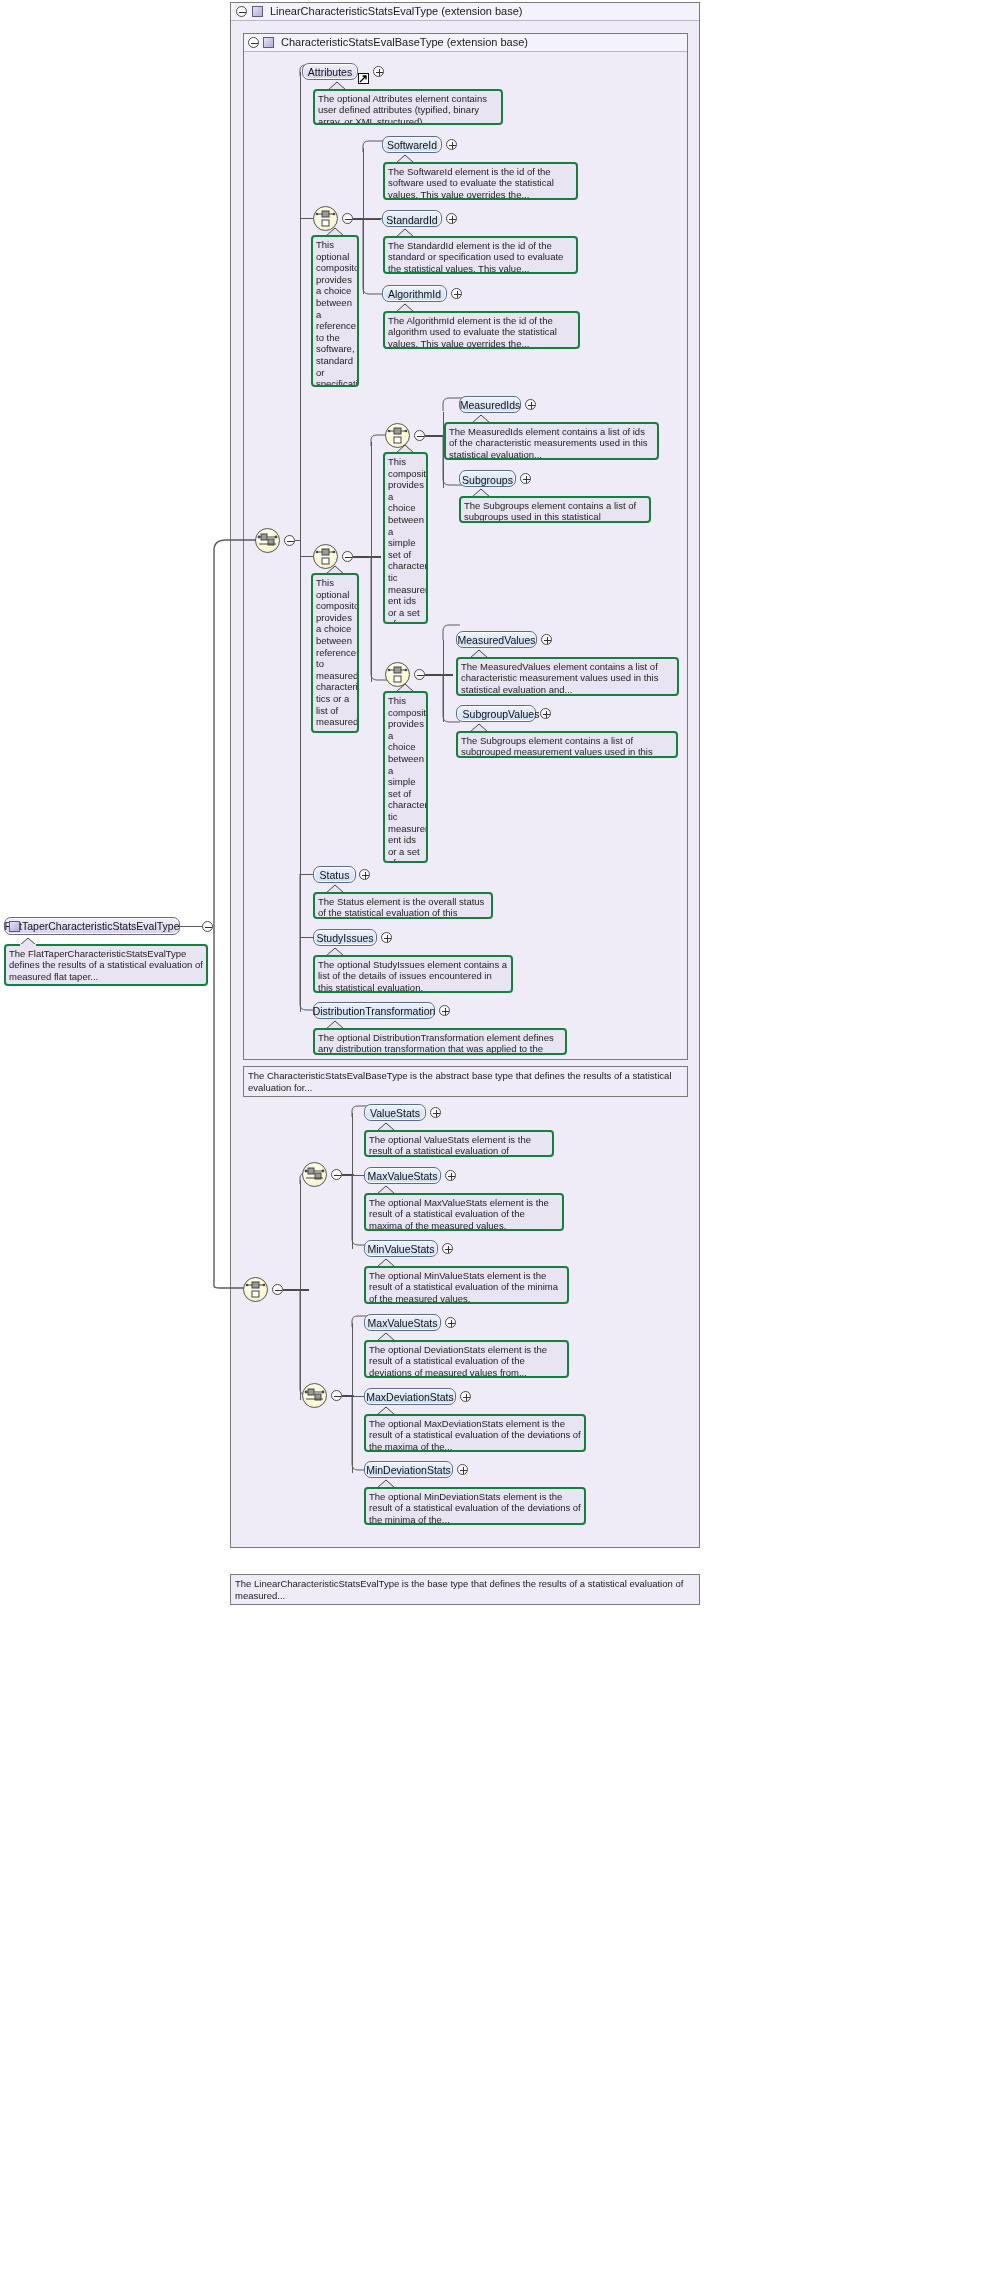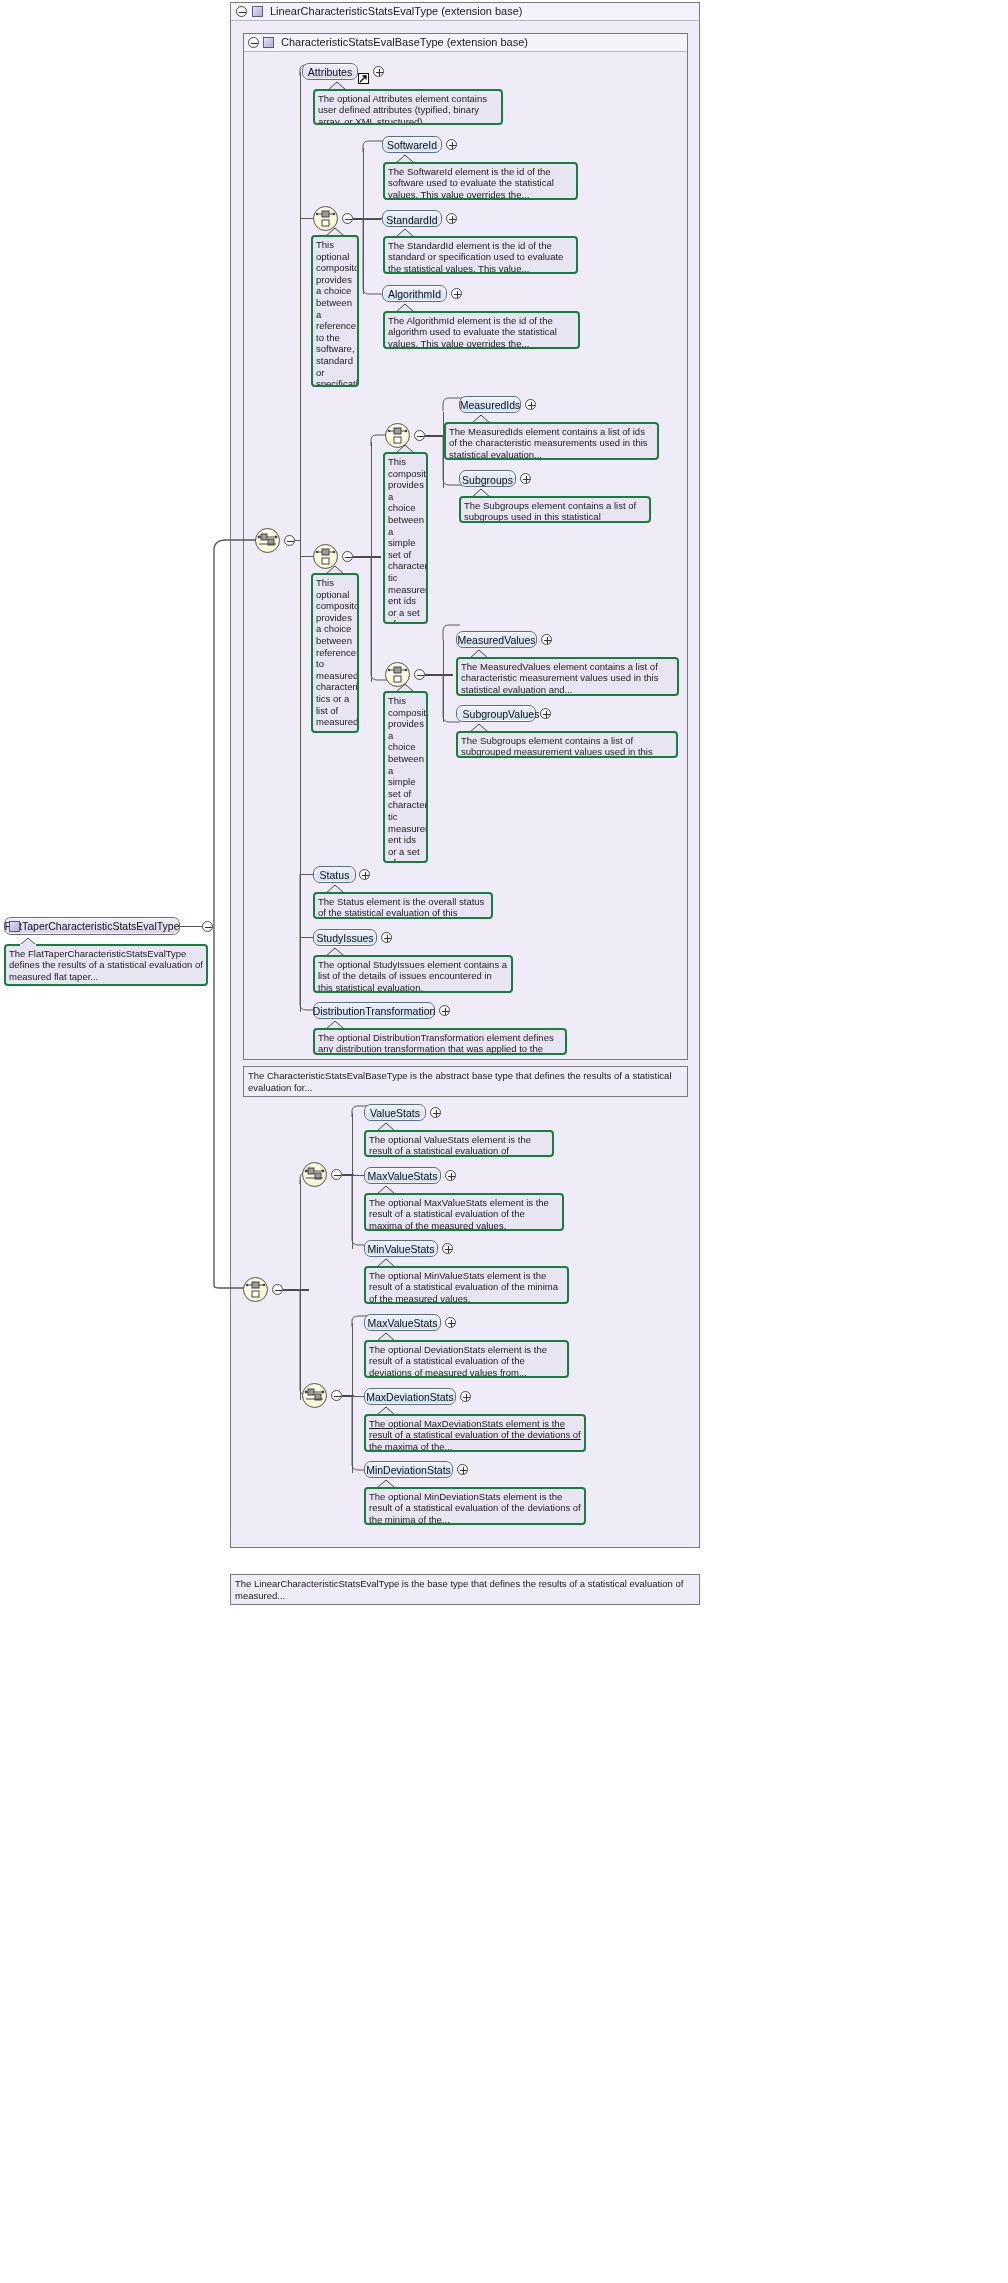--- a/index.html
+++ b/index.html
@@ -425,21 +425,21 @@
 
 <div class="abs ln lnh" style="left:352px;top:1396px;width:12px;"></div>
 <div class="abs node" style="left:364px;top:1388px;width:92px;height:17px;">
   <span>MaxDeviationStats</span>
 </div>
 <div class="abs exp plus" style="left:460px;top:1391px;"></div>
 <svg class="abs" style="left:377px;top:1407px;width:22px;height:9px;">
   <path d="M0,8 L9,0 L18,8 Z" fill="#e9e4f2" stroke="#444" stroke-width="1"></path>
   <path d="M1,8 L17,8" stroke="#e9e4f2" stroke-width="2"></path>
 </svg>
-<div class="abs anno" style="left:364px;top:1414px;width:222px;height:38px;text-decoration:underline;">The optional MaxDeviationStats element is the result of a statistical evaluation of the deviations of the maxima of the...</div>
+<div class="abs anno" style="left:364px;top:1414px;width:222px;height:38px;">The optional MaxDeviationStats element is the result of a statistical evaluation of the deviations of the maxima of the...</div>
 
 <svg class="abs" style="left:351px;top:1396px;width:18px;height:76px;">
   <path d="M1,0 L1,68 Q1,74 7,74 L18,74" fill="none" stroke="#5a5a5a" stroke-width="1"></path>
 </svg>
 <div class="abs node" style="left:364px;top:1461px;width:89px;height:17px;">
   <span>MinDeviationStats</span>
 </div>
 <div class="abs exp plus" style="left:457px;top:1464px;"></div>
 <svg class="abs" style="left:377px;top:1480px;width:22px;height:9px;">
   <path d="M0,8 L9,0 L18,8 Z" fill="#e9e4f2" stroke="#444" stroke-width="1"></path>

